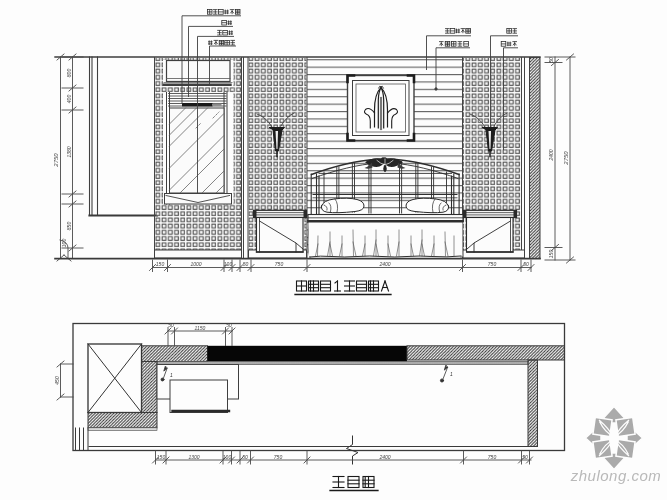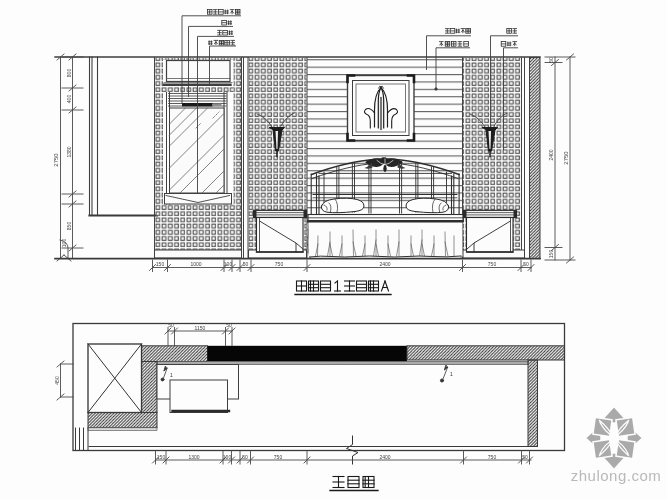--- a/index.html
+++ b/index.html
@@ -1,17 +1,17 @@
 <!DOCTYPE html>
 <html><head>
 <meta charset="utf-8">
 <style>
   html,body{margin:0;padding:0;background:#fff;}
   #page{position:relative;width:667px;height:500px;background:#fdfdfd;overflow:hidden;
-        font-family:"Liberation Sans", sans-serif;}
+        font-family:"Liberation Sans", sans-serif;font-style:italic;}
 </style>
 </head>
 <body>
 <div id="page">
 <svg width="667" height="500" viewBox="0 0 667 500">
 <defs>
   <pattern id="sq" width="6.2" height="6.2" patternUnits="userSpaceOnUse">
     <rect x="1" y="1" width="3.7" height="3.7" fill="#f2f2f2" stroke="#4a4a4a" stroke-width="1"></rect>
   </pattern>
   <pattern id="hatch" width="3.1" height="3.1" patternUnits="userSpaceOnUse">

